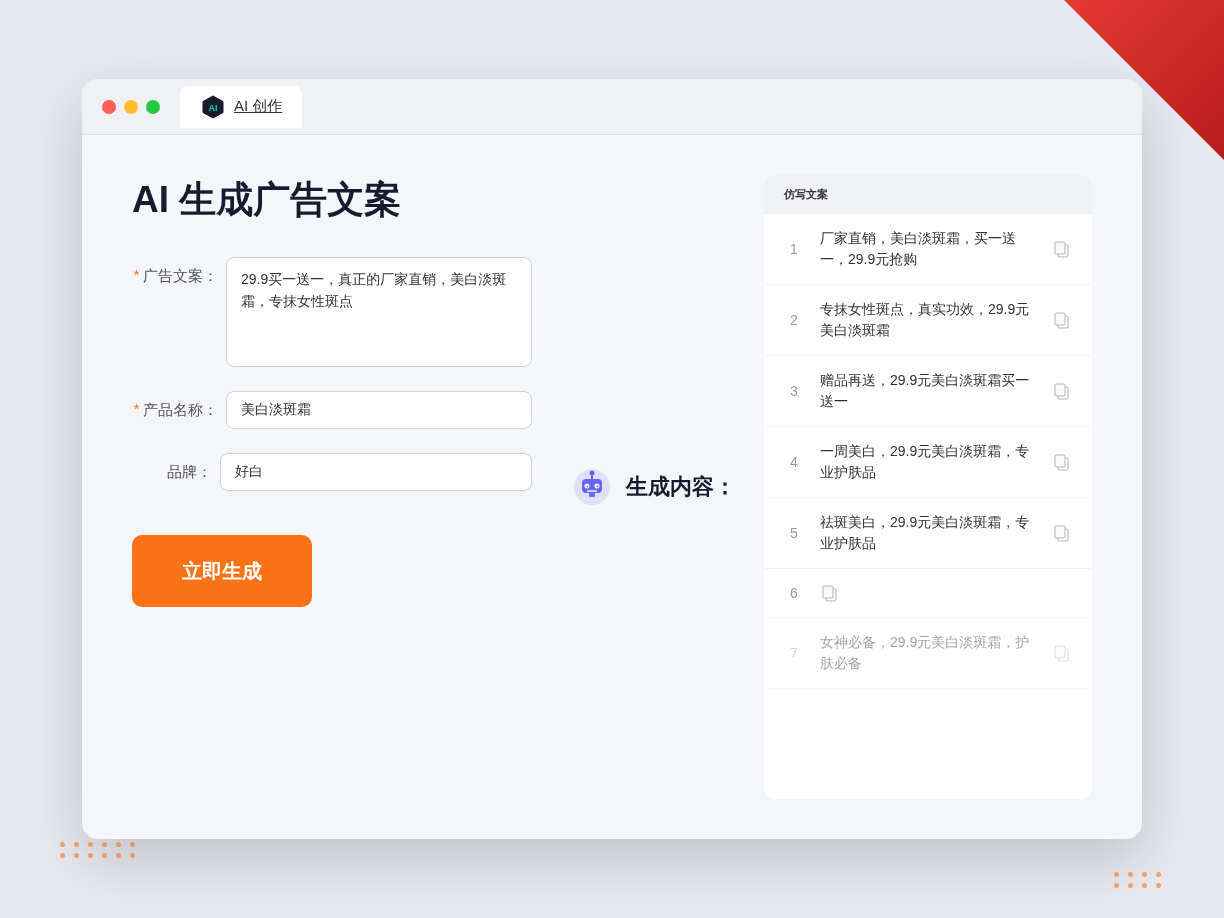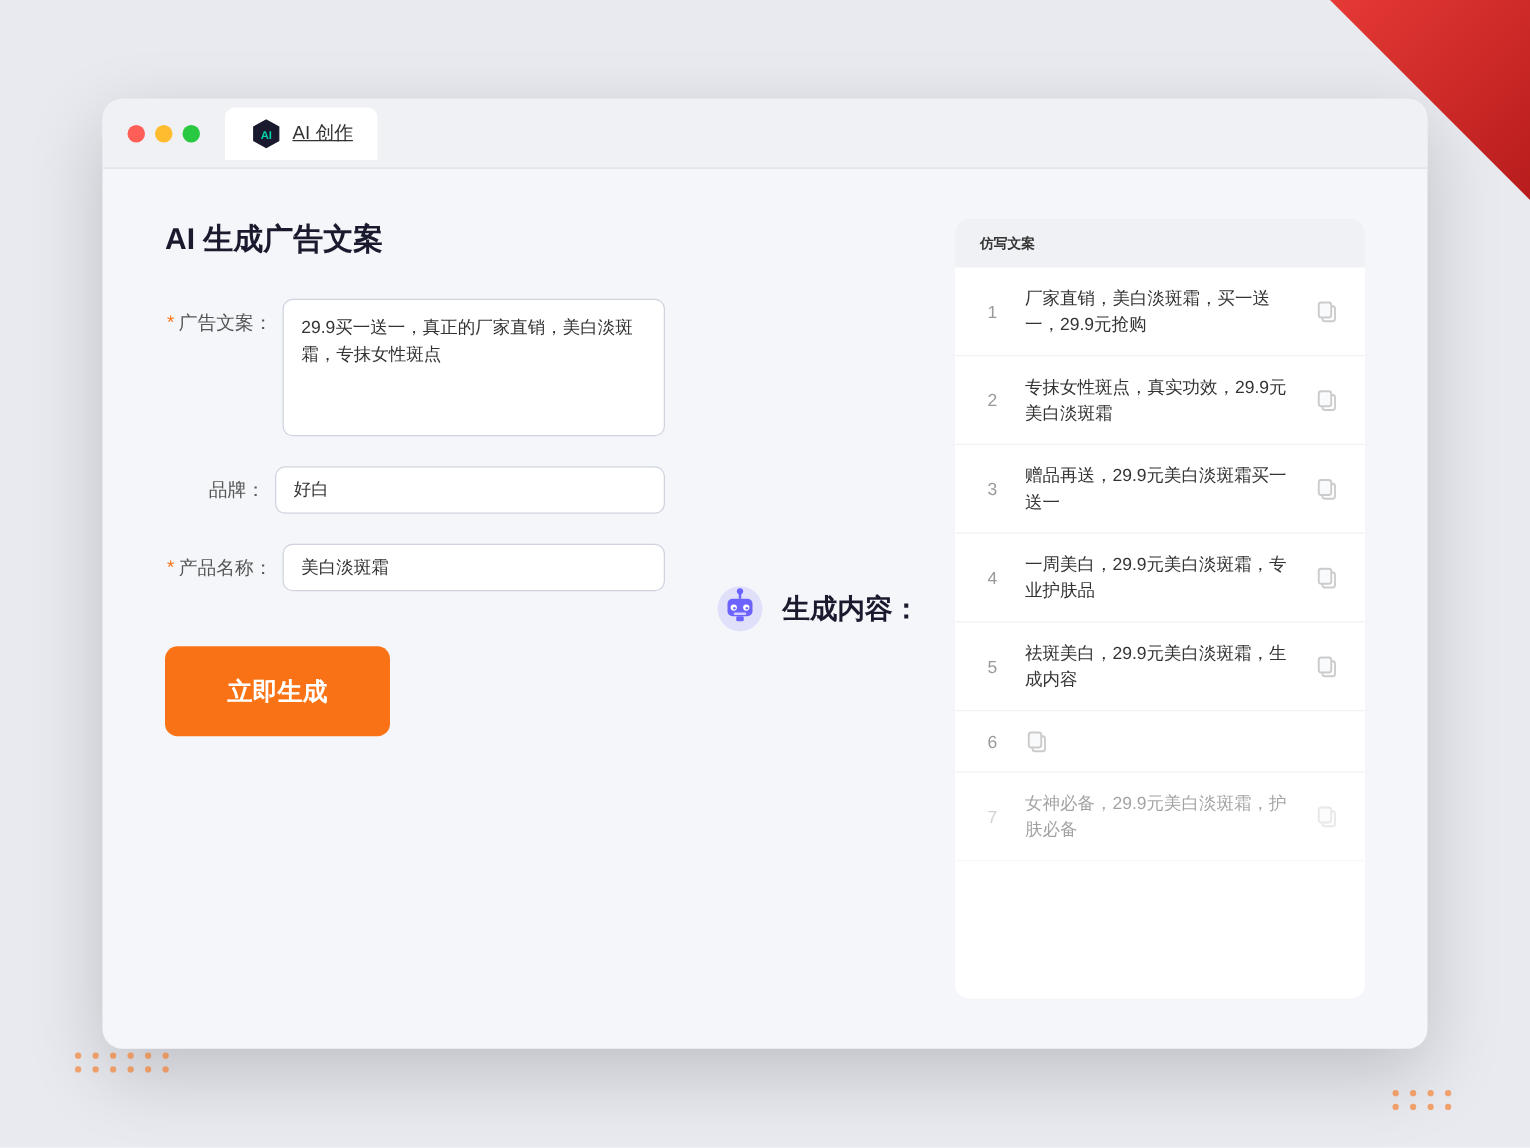--- a/index.html
+++ b/index.html
@@ -101,21 +101,21 @@
 
     
     .left-panel {
       width: 400px;
       flex-shrink: 0;
       display: flex;
       flex-direction: column;
       gap: 24px;
     }
     .page-title {
-      font-size: 24px;
+      font-size: 37px;
       font-weight: 700;
       color: #1a1a2e;
       margin-bottom: 8px;
     }
 
     .form-row {
       display: flex;
       align-items: flex-start;
       gap: 8px;
     }
@@ -282,29 +282,29 @@
       <h1 class="page-title">AI 生成广告文案</h1>
 
       <div class="form-row">
         <div class="form-label">
           <span class="required-star">*</span><span>广告文案：</span>
         </div>
         <textarea class="form-input" style="">29.9买一送一，真正的厂家直销，美白淡斑霜，专抹女性斑点</textarea>
       </div>
 
       <div class="form-row">
+        <div class="form-label">
+          <span class="required-star">*</span><span>产品名称：</span>
+        </div>
+        <input type="text" class="form-input" value="美白淡斑霜" style="">
+      </div>
+
+      <div class="form-row">
         <div class="form-label">品牌：</div>
         <input type="text" class="form-input" value="好白" style="">
-      </div>
-
-      <div class="form-row">
-        <div class="form-label">
-          <span class="required-star">*</span><span>产品名称：</span>
-        </div>
-        <input type="text" class="form-input" value="美白淡斑霜" style="">
       </div>
 
       <div>
         <button class="generate-btn">立即生成</button>
       </div>
     </div>
 
     <div class="right-panel">
       <div class="right-header">
 
@@ -362,21 +362,21 @@
           <span class="row-num">4</span>
           <span class="row-text">一周美白，29.9元美白淡斑霜，专业护肤品</span>
           <svg class="copy-icon" viewBox="0 0 20 20" fill="none">
             <rect x="6" y="6" width="10" height="12" rx="2" stroke="#999" stroke-width="1.5"></rect>
             <rect x="3" y="3" width="10" height="12" rx="2" fill="#f5f6fa" stroke="#999" stroke-width="1.5"></rect>
           </svg>
         </div>
 
         <div class="table-row">
           <span class="row-num">5</span>
-          <span class="row-text">祛斑美白，29.9元美白淡斑霜，生成内容</span>
+          <span class="row-text">祛斑美白，29.9元美白淡斑霜，专业护肤品</span>
           <svg class="copy-icon" viewBox="0 0 20 20" fill="none">
             <rect x="6" y="6" width="10" height="12" rx="2" stroke="#999" stroke-width="1.5"></rect>
             <rect x="3" y="3" width="10" height="12" rx="2" fill="#f5f6fa" stroke="#999" stroke-width="1.5"></rect>
           </svg>
         </div>
 
         <div class="table-row">
           <span class="row-num">6</span>
           <svg class="copy-icon" viewBox="0 0 20 20" fill="none">
             <rect x="6" y="6" width="10" height="12" rx="2" stroke="#999" stroke-width="1.5"></rect>

